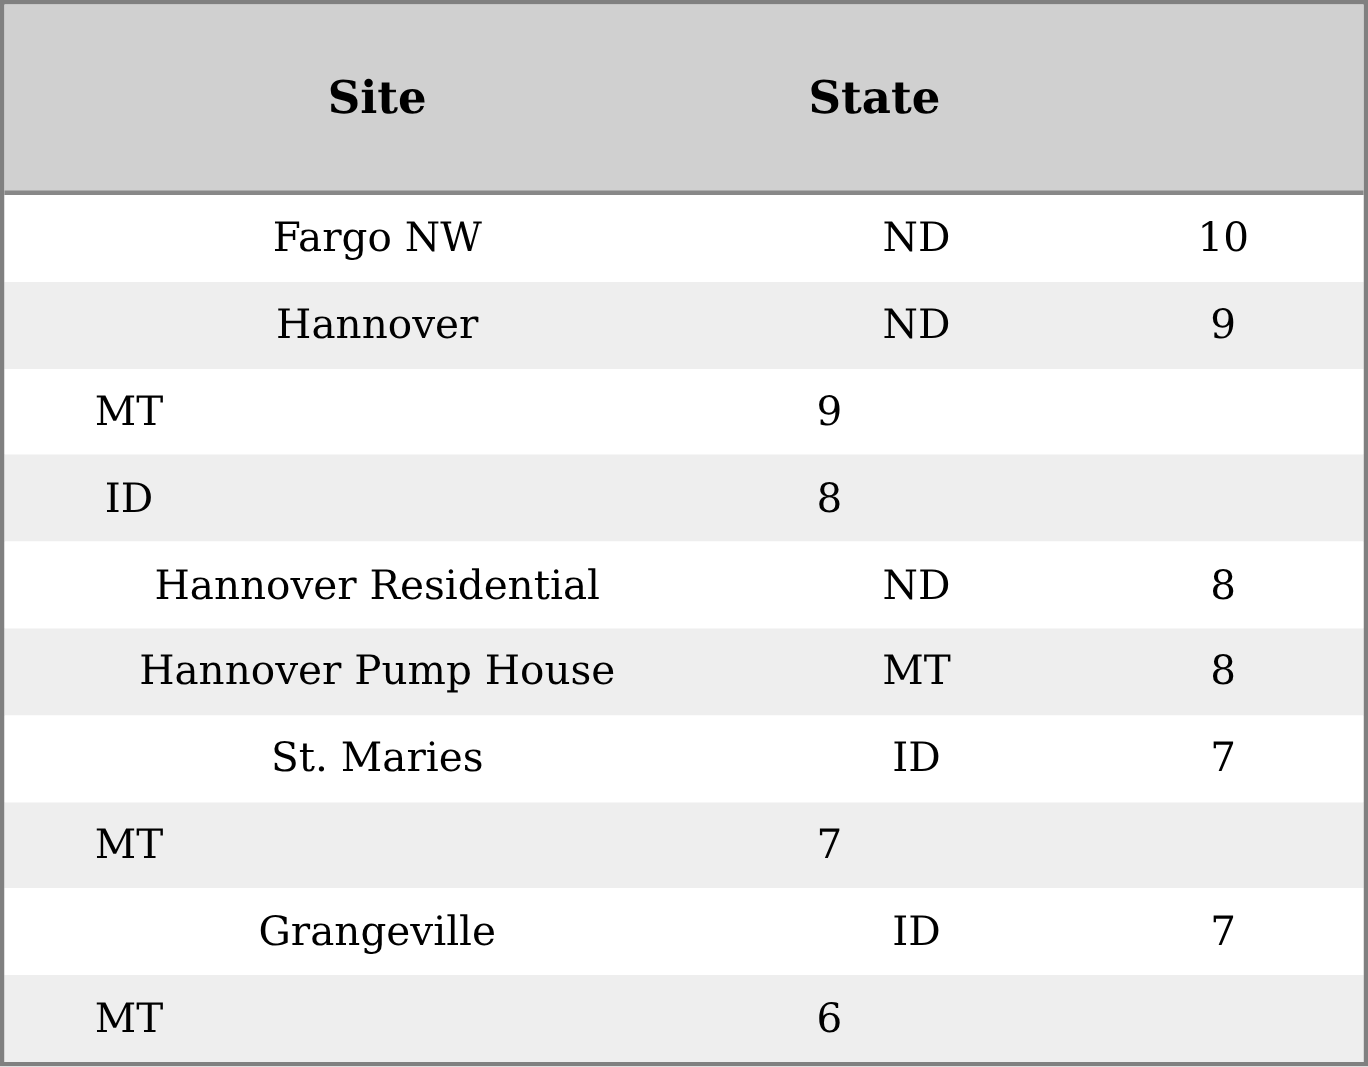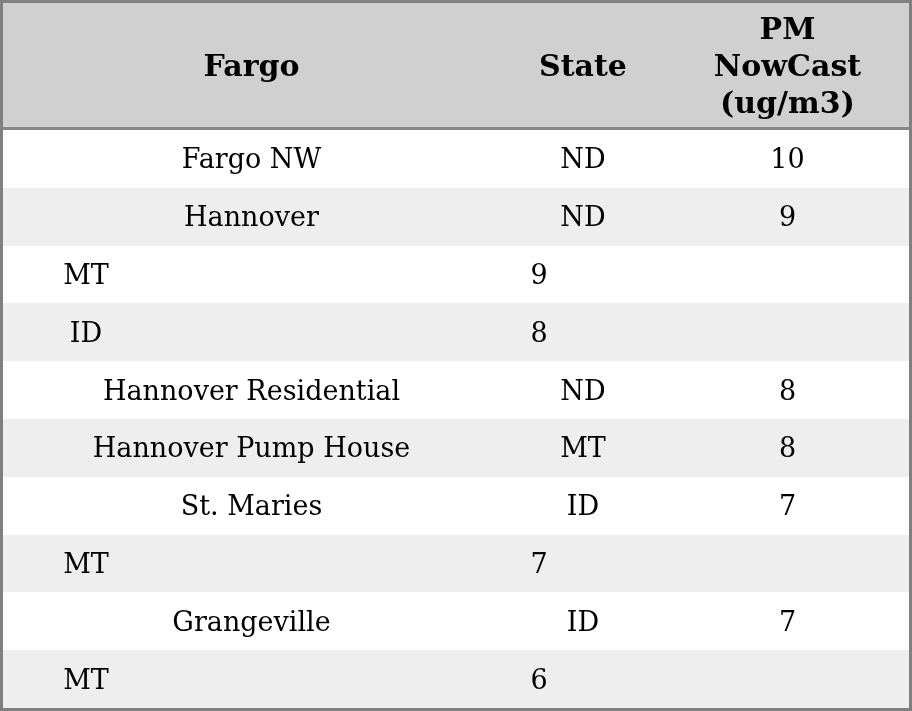--- a/index.html
+++ b/index.html
@@ -26,43 +26,41 @@
     align-items: center;
     font-weight: bold;
     font-size: 30px;
     line-height: 37px;
   }
   .row {
     flex: 1 1 auto;
     display: flex;
     align-items: center;
     font-size: 27px;
+    gap: 28px;
   }
   .row:nth-child(odd) { background: #eeeeee; }
   .row:nth-child(even) { background: #ffffff; }
   .cell {
     text-align: center;
     box-sizing: border-box;
   }
   .c-site  { width: 497px; }
   .c-state { width: 166px; }
   .c-pm    { flex: 1 1 auto; }
   .pre-lines { white-space: pre-line; }
 </style>
 </head>
 <body>
 
 <div class="table">
 
   <div class="header">
-    <div class="cell c-site">Fargo</div>
+    <div class="cell c-site">Site</div>
     <div class="cell c-state">State</div>
-    <div class="cell c-pm pre-lines">PM
-NowCast
-(ug/m3)</div>
   </div>
 
   <div class="row">
     <div class="cell c-site">Fargo NW</div>
     <div class="cell c-state">ND</div>
     <div class="cell c-pm">10</div>
   </div>
 
   <div class="row">
     <div class="cell c-site">Hannover</div>

